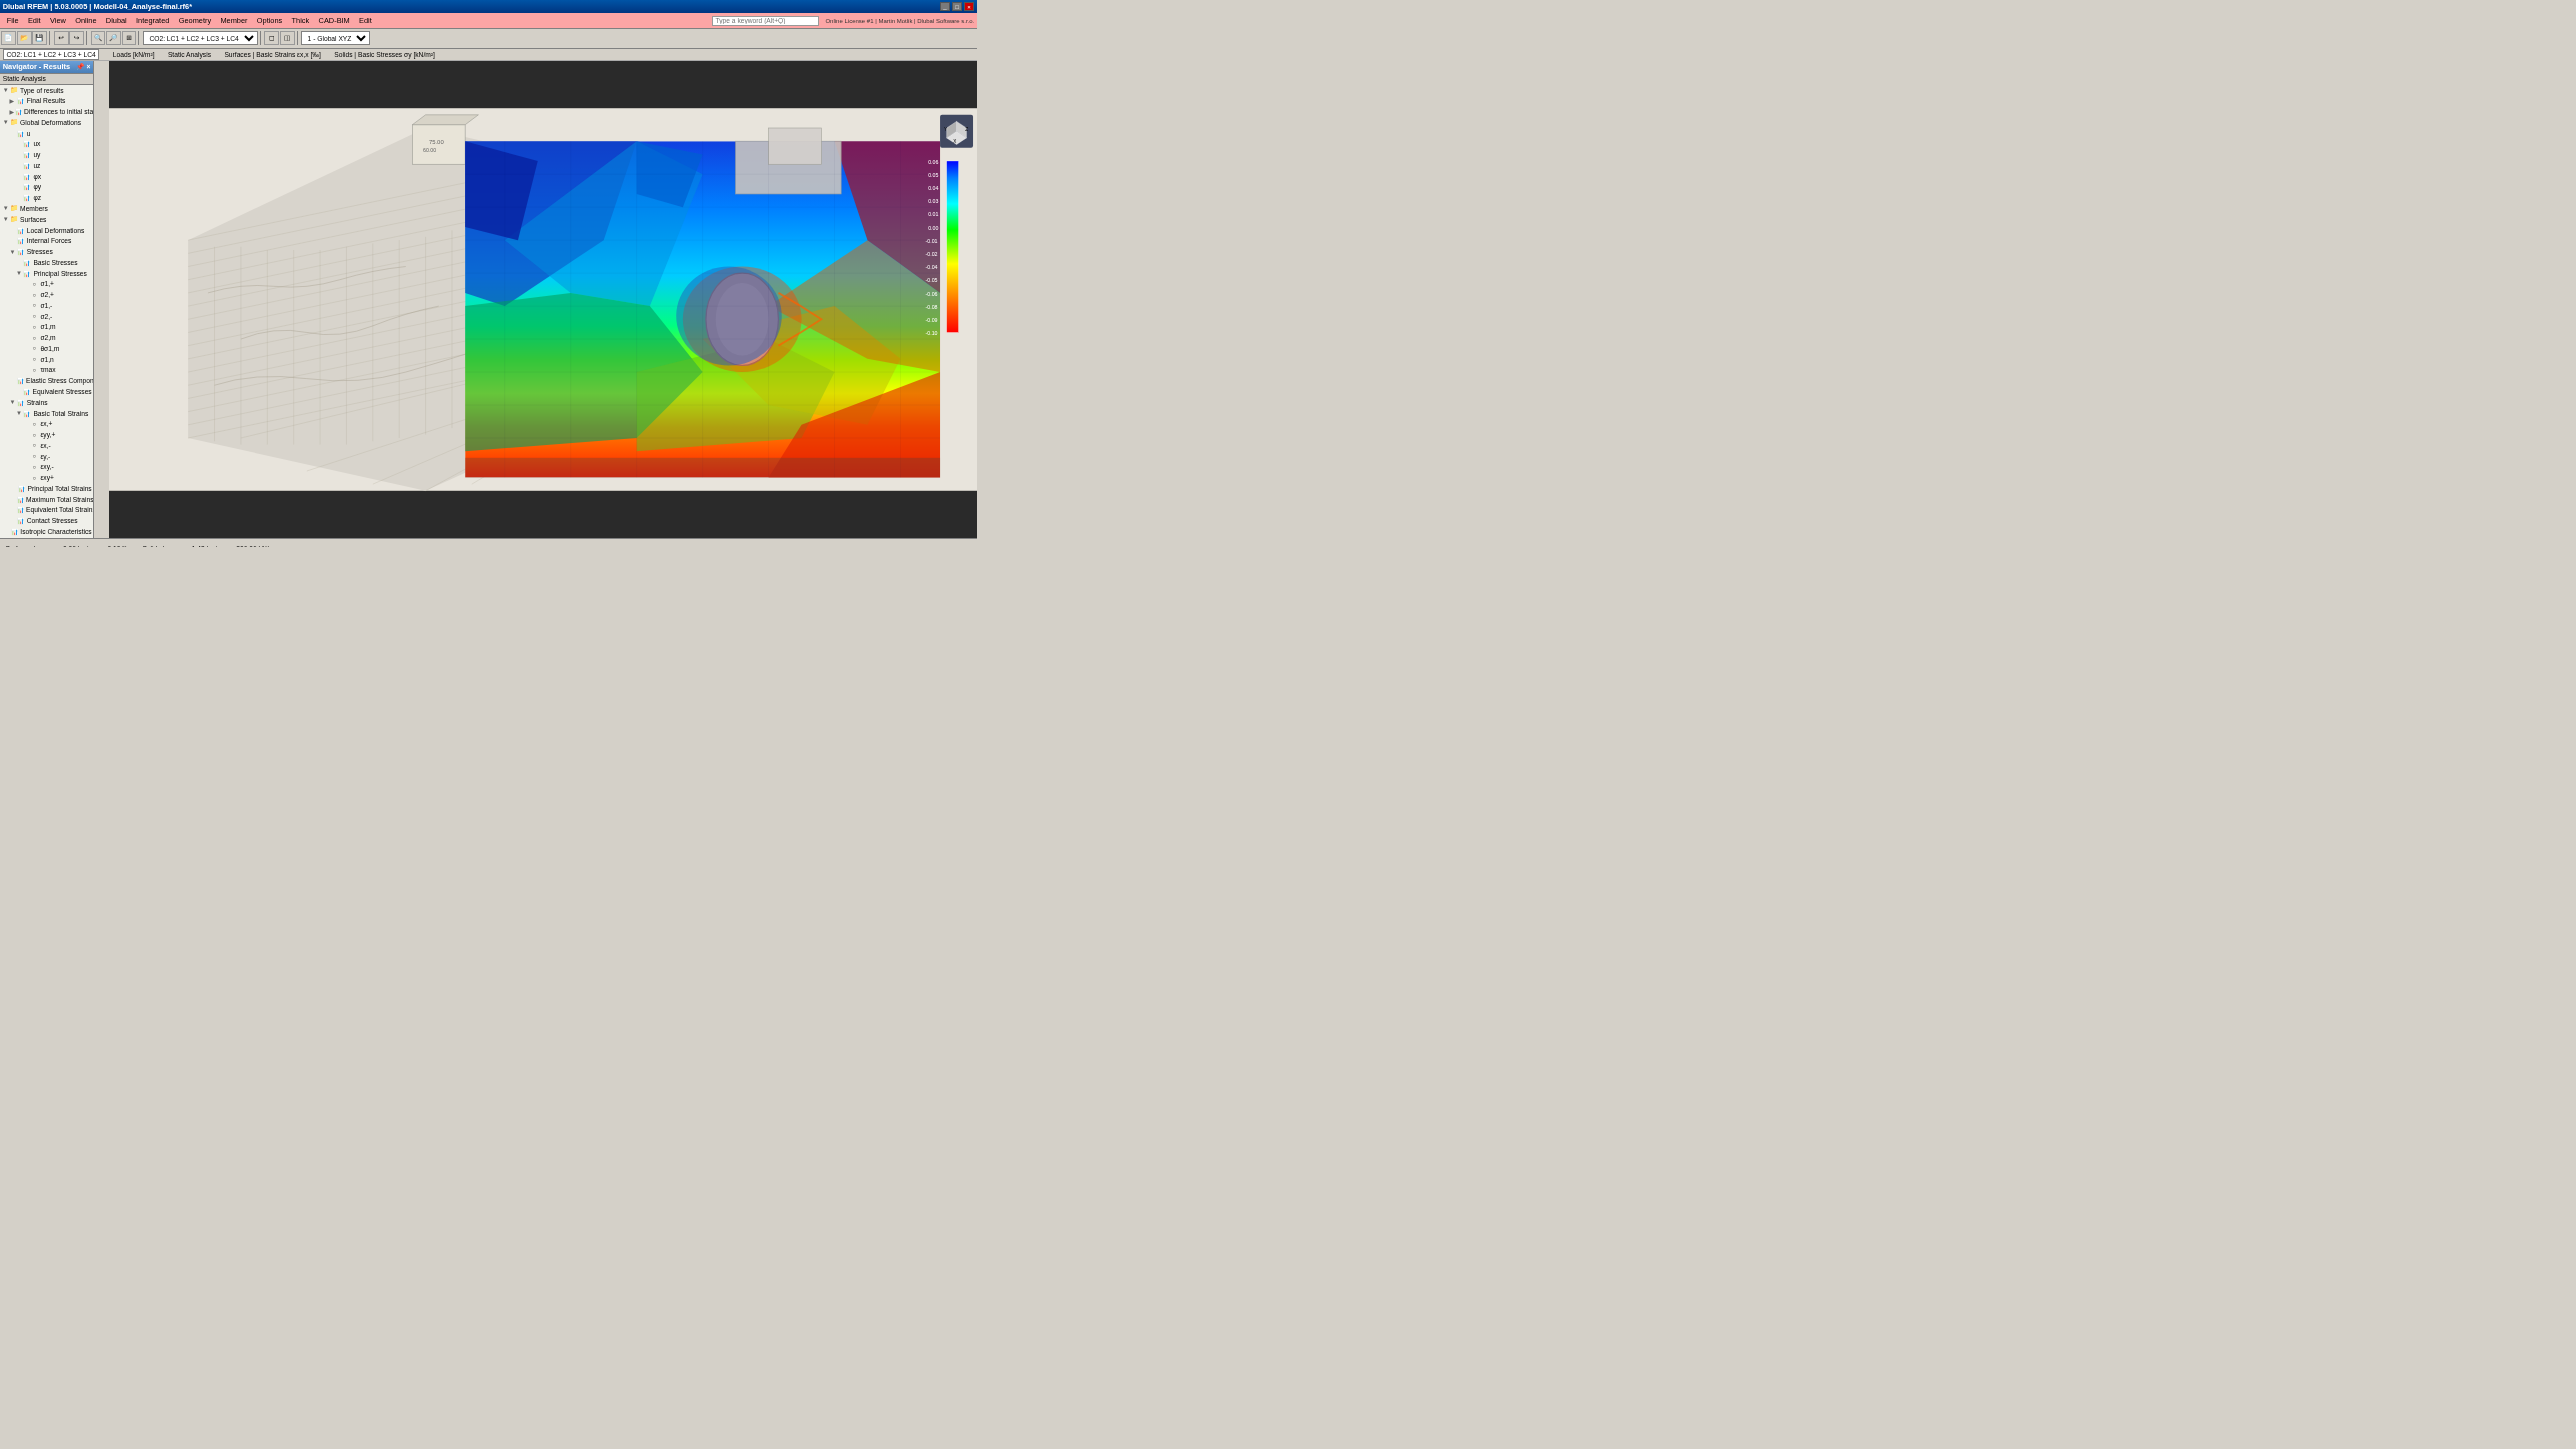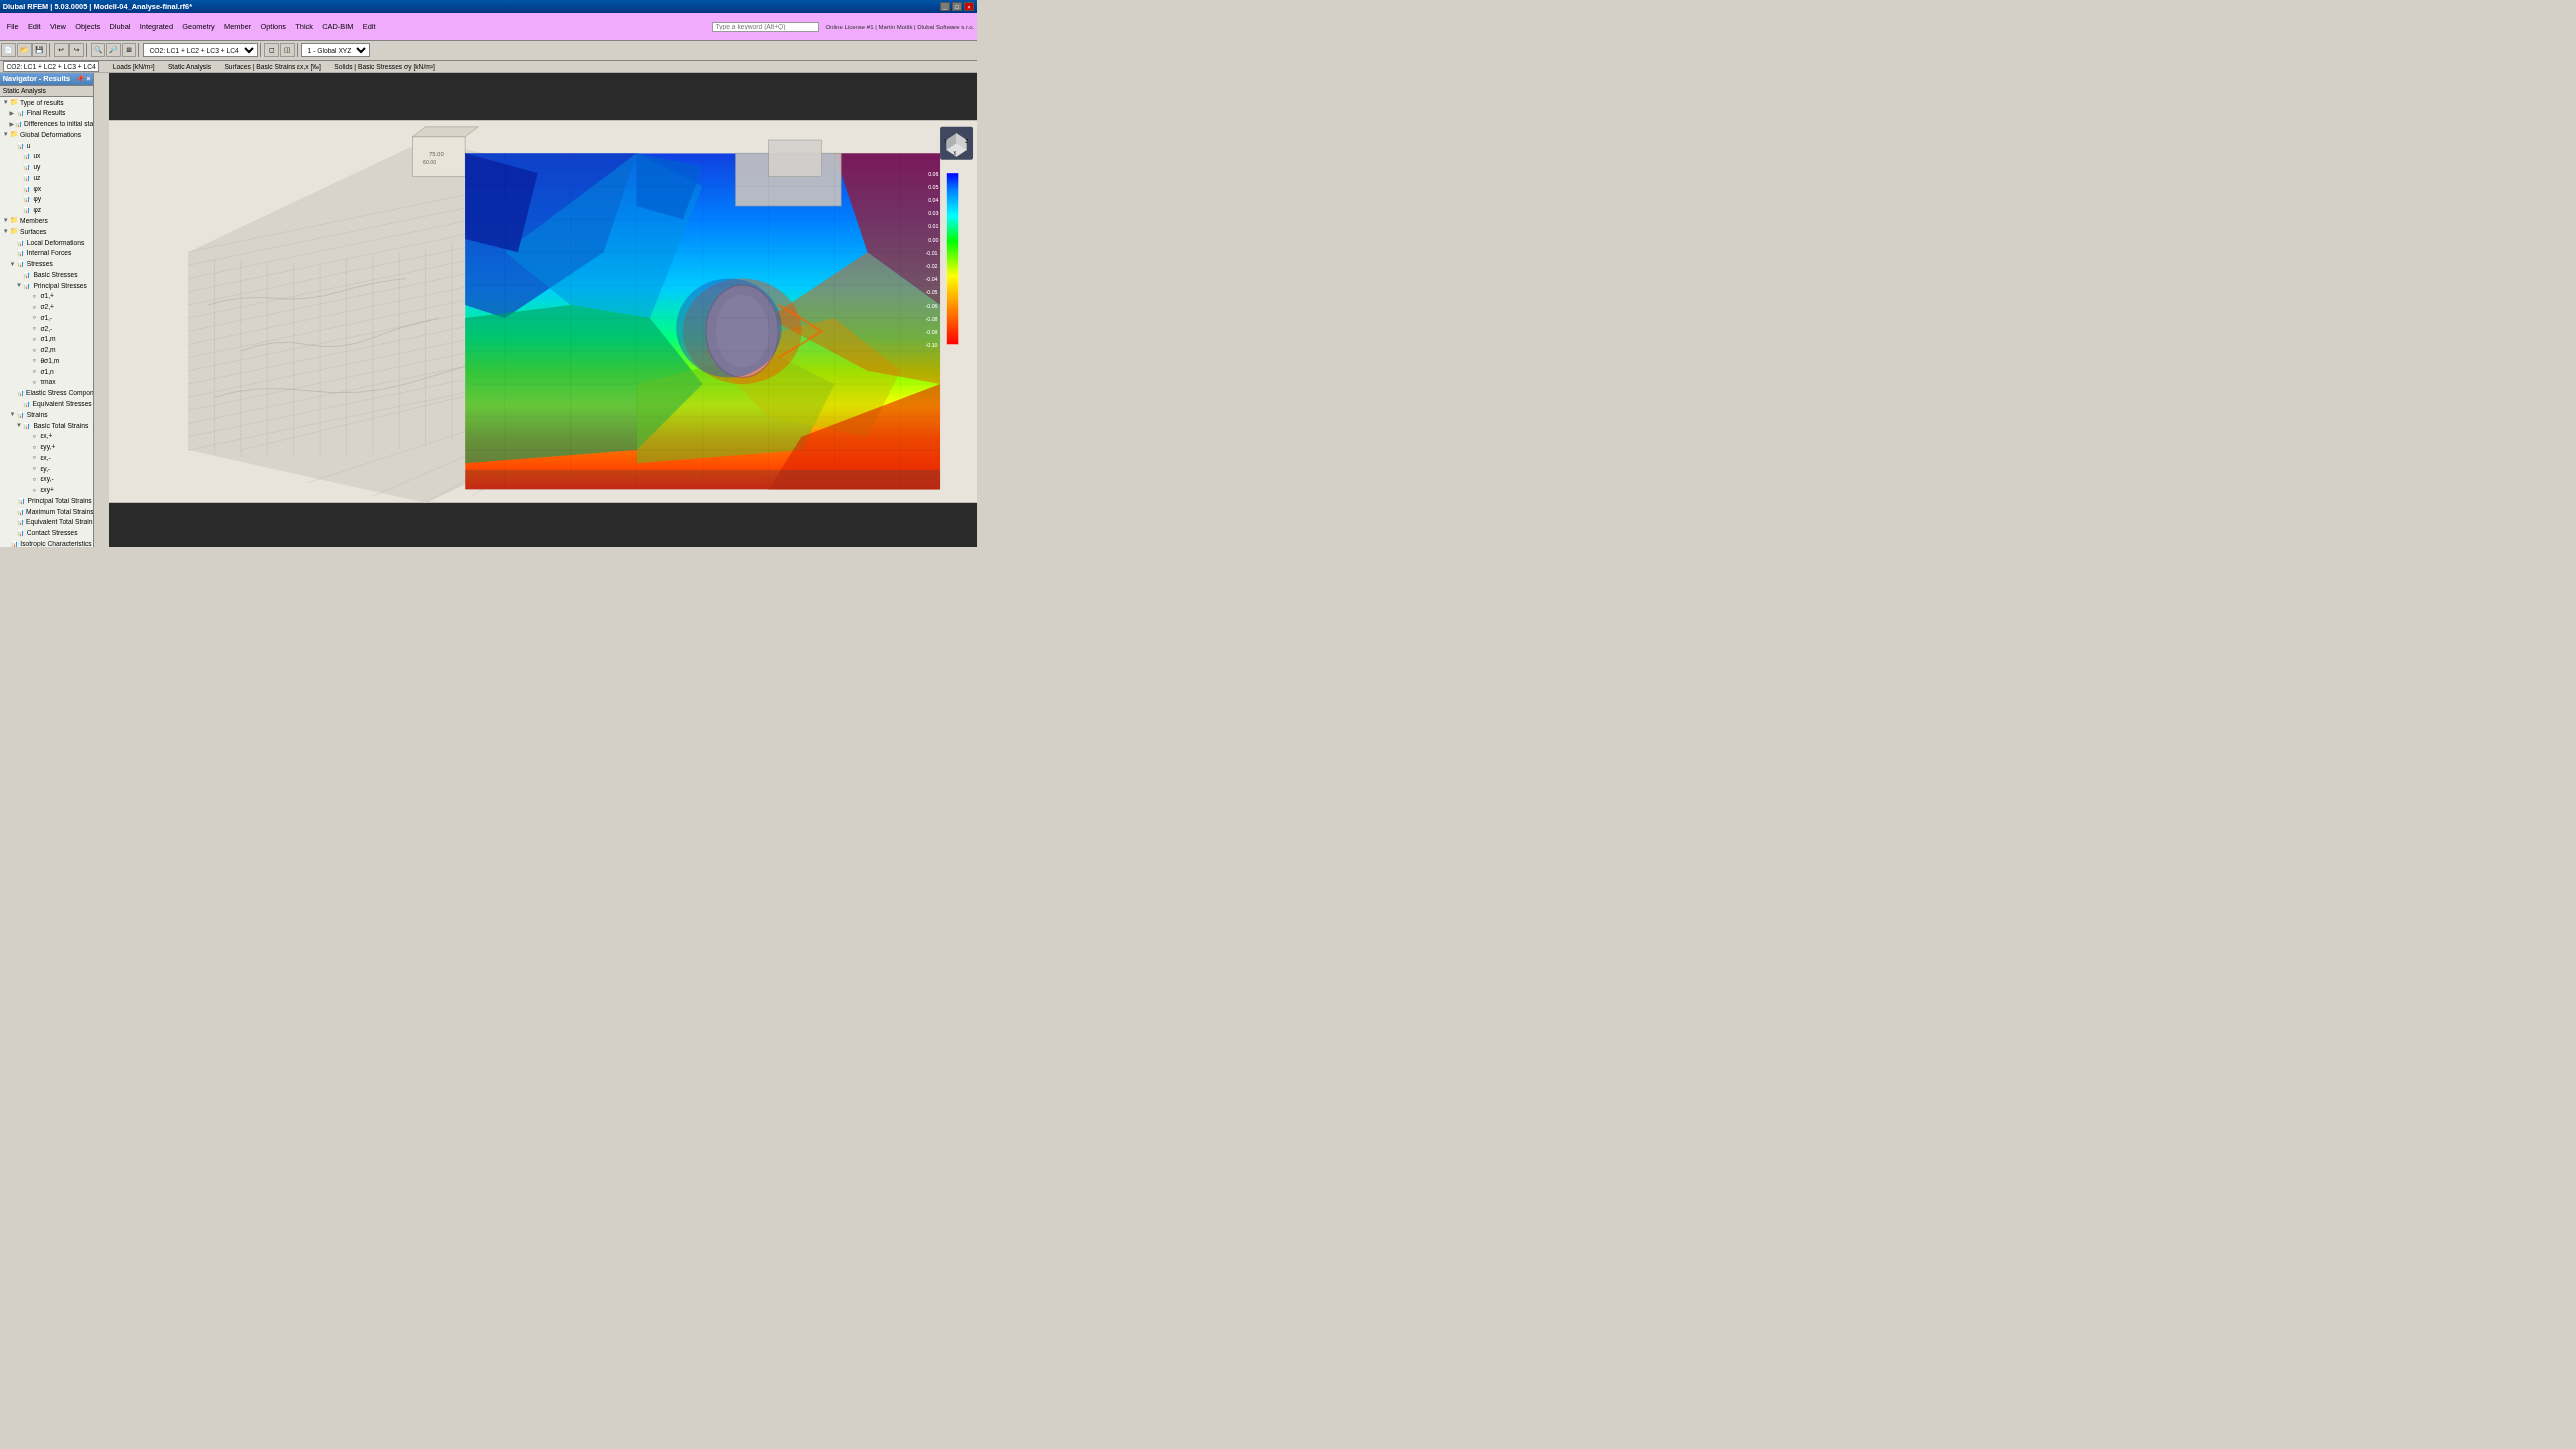--- a/index.html
+++ b/index.html
@@ -32,22 +32,22 @@
       background: #7a7a7a;
       border: 0.7px solid #555;
       color: #fff;
       font-size: 6px;
       display: flex; align-items: center; justify-content: center;
       cursor: pointer;
     }
 
     
     #menu-bar {
-      height: 28px;
-      background: #f0abfc;
+      height: 16px;
+      background: #fca5a5;
       border-bottom: 0.7px solid #808080;
       display: flex;
       align-items: center;
       padding: 0 2.7px;
       gap: 1.3px;
     }
     .menu-item {
       padding: 0.7px 4px;
       font-size: 7.4px;
       cursor: pointer;
@@ -293,21 +293,21 @@
     <div class="win-btn">_</div>
     <div class="win-btn">□</div>
     <div class="win-btn" style="background:#c00;">×</div>
   </div>
 </div>
 
 <div id="menu-bar">
   <div class="menu-item">File</div>
   <div class="menu-item">Edit</div>
   <div class="menu-item">View</div>
-  <div class="menu-item">Objects</div>
+  <div class="menu-item">Online</div>
   <div class="menu-item">Dlubal</div>
   <div class="menu-item">Integrated</div>
   <div class="menu-item">Geometry</div>
   <div class="menu-item">Member</div>
   <div class="menu-item">Options</div>
   <div class="menu-item">Thick</div>
   <div class="menu-item">CAD-BIM</div>
   <div class="menu-item">Edit</div>
   <div style="flex:1"></div>
   <input type="text" style="width: 107px; height: 10.7px; font-size: 6.7px; border: 0.7px solid rgb(153, 153, 153); padding: 0px 2.7px;" placeholder="Type a keyword (Alt+Q)">

